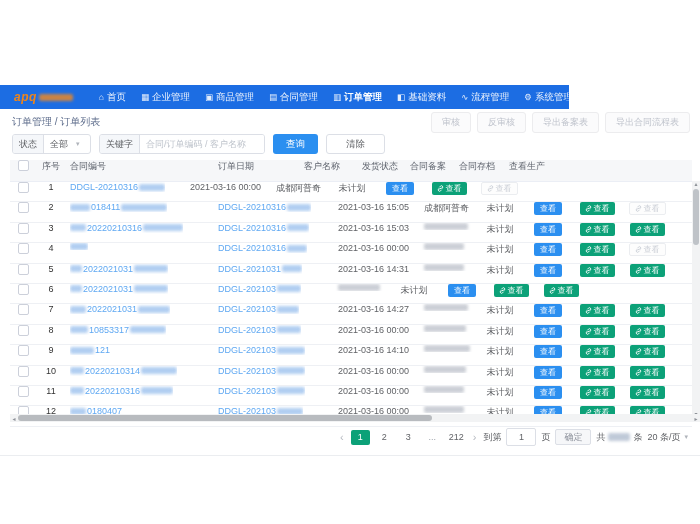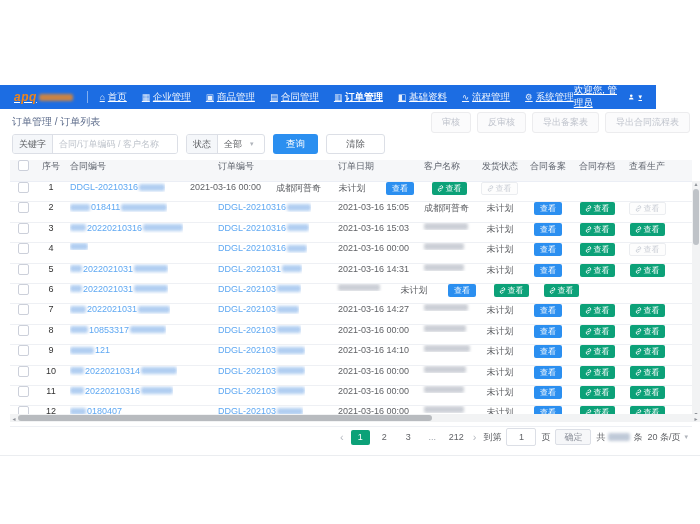--- a/index.html
+++ b/index.html
@@ -1,23 +1,23 @@
 <!DOCTYPE html>
 <html style="--navbar: #1c6de3; --logo-orange: #f08519; --btn-blue: #2b8ff0; --btn-teal: #0ca178; --link-blue: #5fa8f2;"><head>
 <meta charset="utf-8">
 <style>
   html,body{margin:0;padding:0;background:#fff;}
   body{width:700px;height:524px;position:relative;overflow:hidden;
        font-family:"Liberation Sans","DejaVu Sans",sans-serif;color:#333;}
   .canvas{position:absolute;inset:0;background:#fff;}
 
   
-  .navbar{position:absolute;top:85px;left:0;width:656px;height:24px;
+  .navbar{position:absolute;top:85px;left:0;width:569px;height:24px;
           background:var(--navbar,#1c6de3);display:flex;align-items:center;
-          color:#fff;font-size:9.5px;box-sizing:border-box;padding:0 14px;text-decoration:underline;}
+          color:#fff;font-size:9.5px;box-sizing:border-box;padding:0 14px;}
   .logo{display:flex;align-items:center;gap:2px;cursor:pointer;}
   .logo-text{color:var(--logo-orange,#f08519);font-weight:bold;font-style:italic;
              font-size:12px;letter-spacing:.5px;}
   .logo-blur{display:inline-block;width:34px;height:7px;border-radius:2px;
              background:#e8882a;filter:blur(1.6px);opacity:.85;}
   .nav-divider{width:1px;height:12px;background:rgba(255,255,255,.45);margin:0 12px 0 14px;}
   .nav-menu{display:flex;align-items:center;gap:15px;white-space:nowrap;}
   .nav-item{display:flex;align-items:center;gap:3px;color:rgba(255,255,255,.93);
             cursor:pointer;text-decoration:none;}
   .nav-item.active{font-weight:bold;color:#fff;}
@@ -181,42 +181,41 @@
     <div class="toolbar" id="toolbar">
         <button class="tb-btn">审核</button>
         <button class="tb-btn">反审核</button>
         <button class="tb-btn">导出备案表</button>
         <button class="tb-btn">导出合同流程表</button>
       </div>
   </div>
 
   <div class="filter-row">
     <div class="input-group">
-      <span class="ig-label">关键字</span>
-      <input class="ig-input" placeholder="合同/订单编码 / 客户名称" style="">
-    </div>
-    <div class="input-group">
       <span class="ig-label">状态</span>
       <div class="ig-select">
         <span>全部</span>
         <span class="caret">▾</span>
       </div>
     </div>
+    <div class="input-group">
+      <span class="ig-label">关键字</span>
+      <input class="ig-input" placeholder="合同/订单编码 / 客户名称" style="">
+    </div>
     <button class="btn-primary">查询</button>
     <button class="btn-plain">清除</button>
   </div>
 
   <div class="table">
     <div class="thead" id="thead">
         <div class="cell col-check">
           <span class="checkbox"></span>
         </div>
         <div class="cell col-no c-center">序号</div>
         <div class="cell col-contract">合同编号</div>
-        <div class="cell col-order">订单编号</div>
         <div class="cell col-date">订单日期</div>
         <div class="cell col-customer">客户名称</div>
         <div class="cell col-ship c-center">发货状态</div>
         <div class="cell col-record c-center">合同备案</div>
         <div class="cell col-archive c-center">合同存档</div>
         <div class="cell col-prod c-center">查看生产</div>
       </div>
     <div id="tbody">
         <div class="trow">
           <div class="cell col-check">

